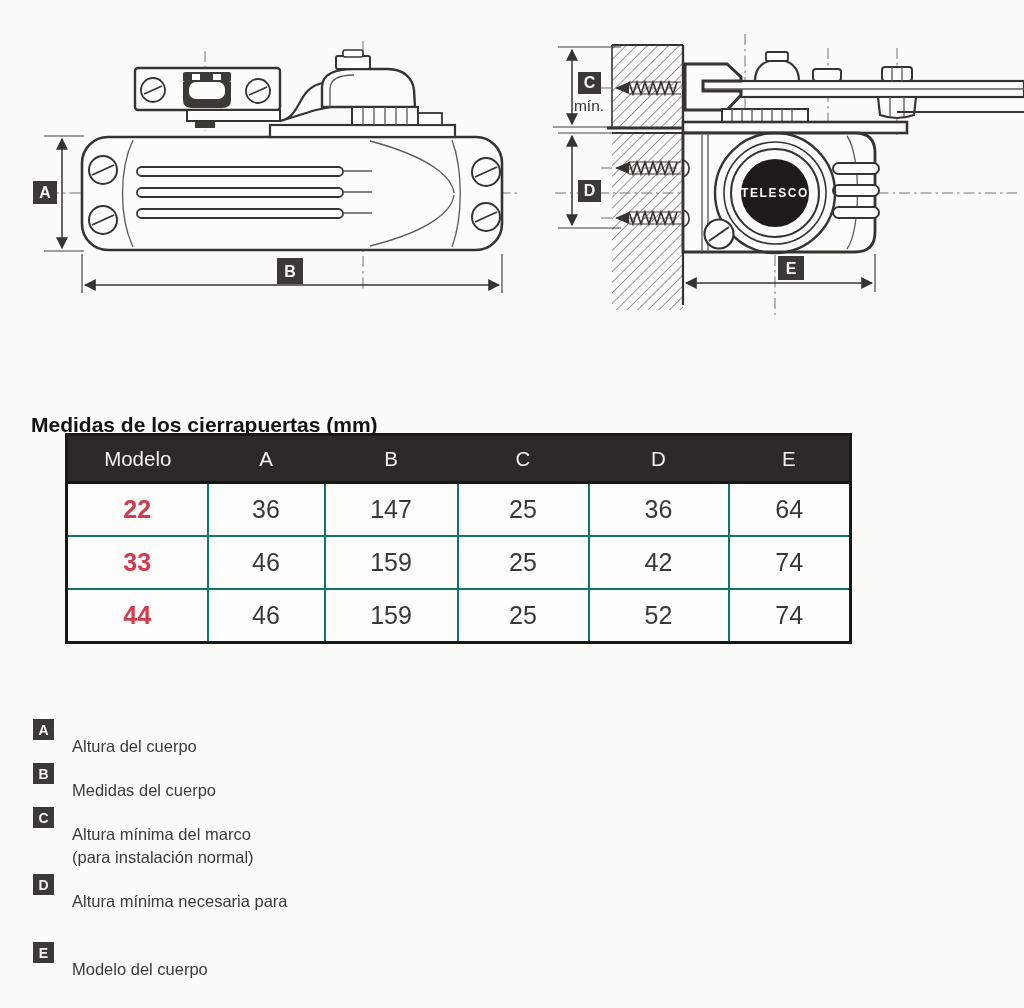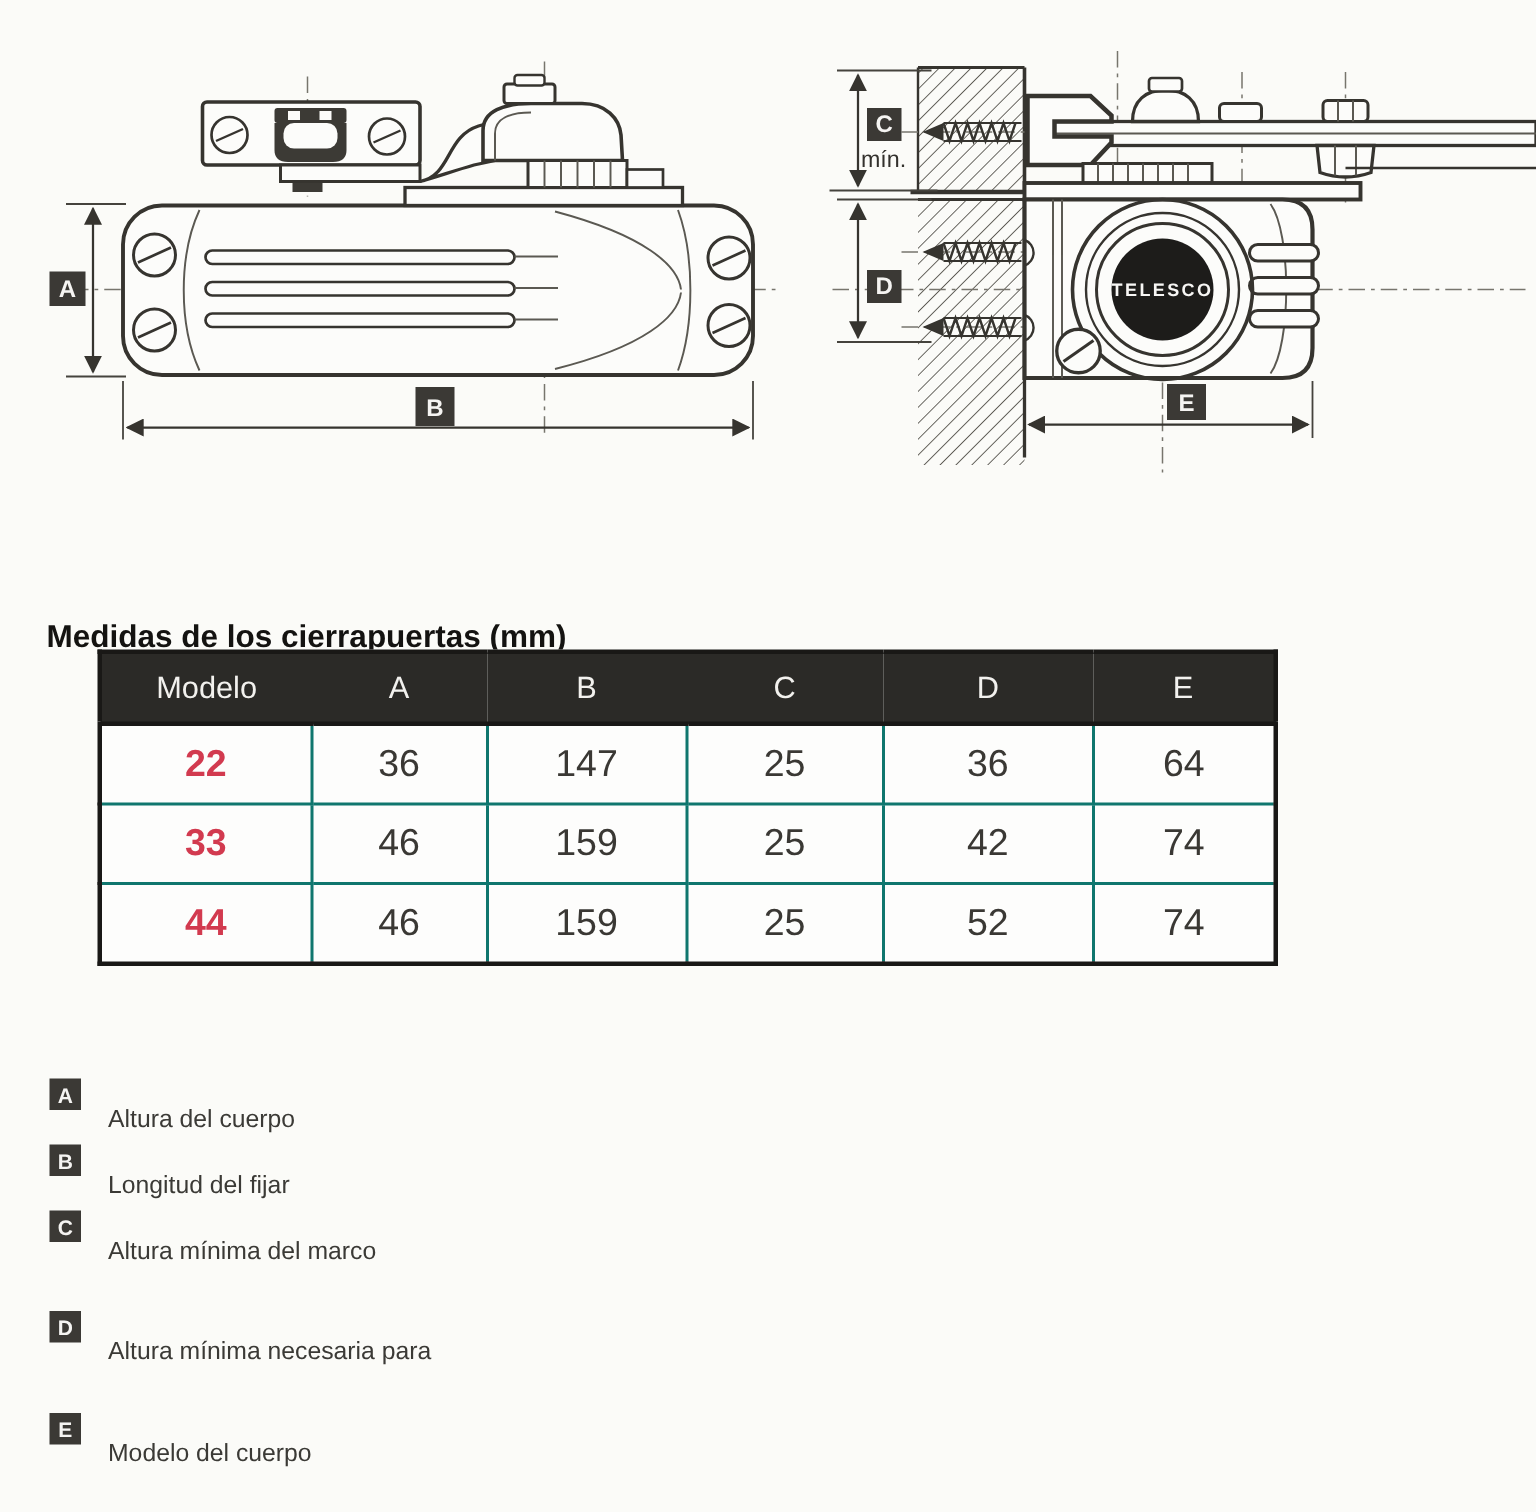--- a/index.html
+++ b/index.html
@@ -297,27 +297,28 @@
   <div>
     <div class="legend-item" style="left:33px;top:719px;">
       <span class="lkey">A</span>
       <div class="ltext">
         <div>Altura del cuerpo</div>
       </div>
     </div>
     <div class="legend-item" style="left:33px;top:763px;">
       <span class="lkey">B</span>
       <div class="ltext">
-        <div>Longitud del fijar</div>
+        <div>Medidas del cuerpo</div>
       </div>
     </div>
     <div class="legend-item" style="left:33px;top:807px;">
       <span class="lkey">C</span>
       <div class="ltext">
         <div>Altura mínima del marco</div>
+        <div>(para instalación normal)</div>
       </div>
     </div>
     <div class="legend-item" style="left:33px;top:874px;">
       <span class="lkey">D</span>
       <div class="ltext">
         <div>Altura mínima necesaria para</div>
       </div>
     </div>
     <div class="legend-item" style="left:33px;top:942px;">
       <span class="lkey">E</span>

